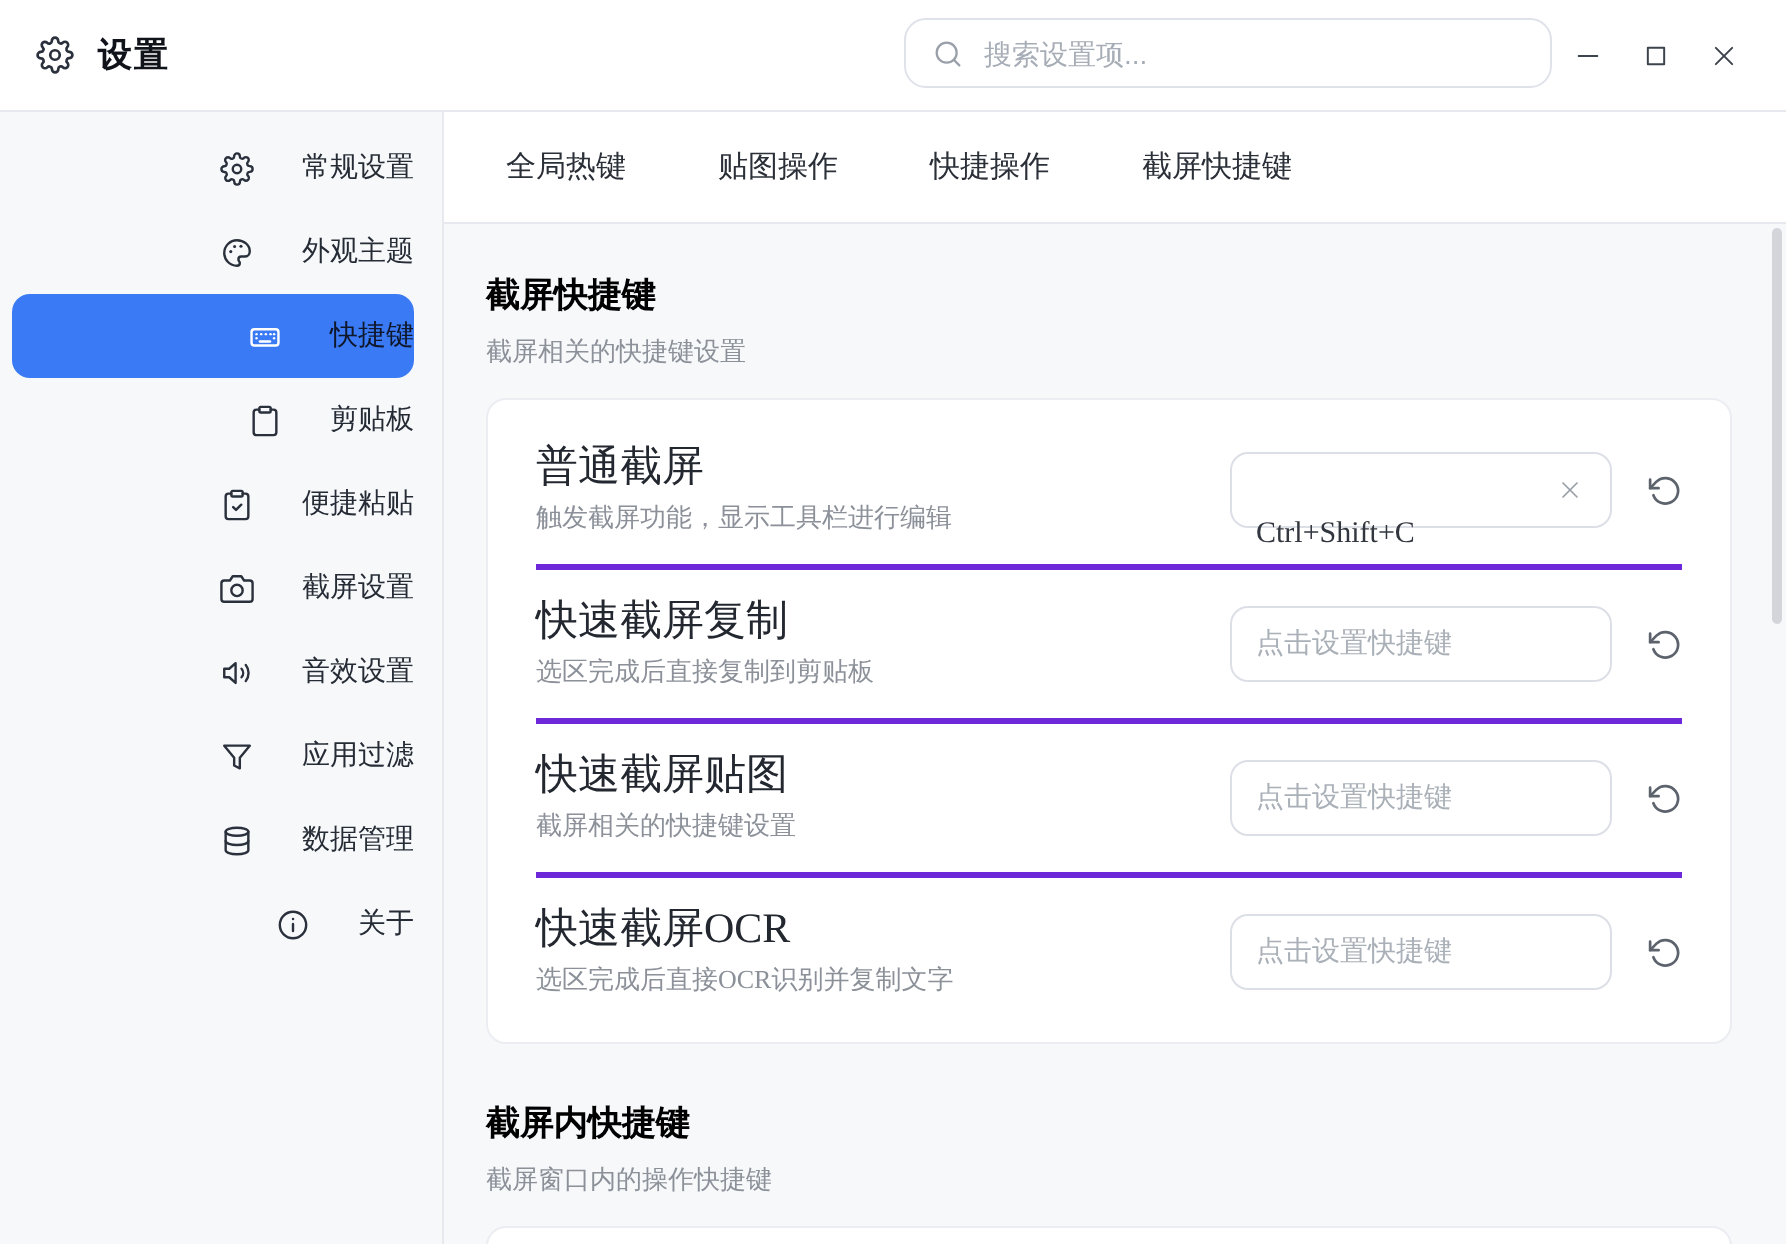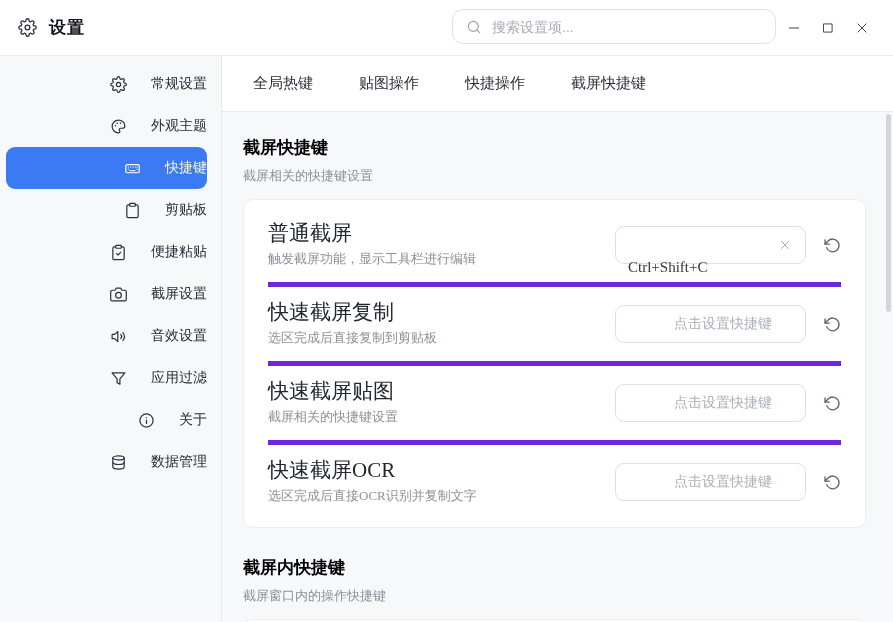--- a/index.html
+++ b/index.html
@@ -29,47 +29,47 @@
 
   
   .bodyrow { flex:1; display:flex; min-height:0; }
 
   .sidebar { flex:0 0 222px; background:#f7f8fa; border-right:1px solid #e7e9ef;
     padding:7px 14px 0 6px; }
   .side-item { height:42px; border-radius:9px; display:flex; align-items:center;
     padding-left:17px; gap:24px; font-size:14px; color:#262c36; cursor:pointer;justify-content:flex-end; }
   .side-item .icw { width:17px; height:17px; color:#2a313c; }
   .side-item .icw svg { width:17px; height:17px; }
-  .side-item.active { background:#3a7af5; color:#fef9c3; }
+  .side-item.active { background:#3a7af5; color:#0f172a; }
   .side-item.active .icw { color:#fff; }
 
   .main { flex:1; display:flex; flex-direction:column; min-width:0;font-family:Liberation Serif, serif; }
   .tabbar { flex:0 0 56px; background:#fff; border-bottom:1px solid #e7e9ef;
     display:flex; align-items:center; padding-left:20px; gap:24px; }
   .tab { font-size:15px; color:#2a2f38; padding:9px 11px; border-radius:10px; cursor:pointer; }
   .tab.active { background:#3a7af5; color:#fff; }
 
   .content { flex:1; background:#f7f8fa; padding:0 27px 0 21px; position:relative; overflow:hidden; }
   .sec-title { font-size:17px; font-weight:700; color:#000000; }
   .sec-title.first { margin-top:24px; }
   .sec-title.second { margin-top:28px; }
   .sec-sub { margin-top:8px; font-size:13px; color:#8b9099; }
   .card { margin-top:14px; background:#fff; border:1px solid #ecedf2; border-radius:10px;
     padding:8px 24px; }
   .card.peek { height:80px; }
   .hrow { display:flex; align-items:center; justify-content:space-between; padding:15px 0;
-    border-top:5px solid #6d28d9; }
+    border-top:3px solid #6d28d9; }
   .hrow:first-child { border-top:none; }
   .row-title { font-size:21px; color:#23272f; font-weight:500; line-height:21px; }
   .row-desc { font-size:13px; color:#8b9099; margin-top:6px; line-height:17px; }
   .row-right { display:flex; align-items:center; gap:17px; }
   .hotkey { width:191px; height:38px; border:1px solid #dcdfe6; border-radius:9px; background:#fff;
     display:flex; align-items:center; padding:0 12px; cursor:pointer; }
   .hotkey .val { flex:1; font-size:15px; color:#32363e;margin-top:45px; }
-  .hotkey .ph { flex:1; font-size:14px; color:#aab0b8;margin-left:46px; }
+  .hotkey .ph { flex:1; font-size:14px; color:#aab0b8; }
   .clear-btn { background:none; border:none; color:#9aa0a8; cursor:pointer; width:16px; height:16px;
     display:flex; align-items:center; justify-content:center; padding:0; }
   .clear-btn svg { width:12px; height:12px; }
   .reset-btn { background:none; border:none; color:#5c636d; cursor:pointer; width:18px; height:18px;
     display:flex; align-items:center; justify-content:center; padding:0; }
   .reset-btn svg { width:17px; height:17px; stroke-width:1.9; }
 
   .vscroll { position:absolute; top:2px; right:2px; width:5px; height:198px;
     border-radius:3px; background:#d3d5da; }
 </style>
@@ -204,36 +204,36 @@
         <span class="icw">
             <svg class="ic" viewBox="0 0 24 24">
               <polygon points="21 4 3 4 10 12.5 10 18 14 20 14 12.5 21 4"></polygon>
             </svg>
           </span>
         <span>应用过滤</span>
       </div>
       <div class="side-item">
         <span class="icw">
             <svg class="ic" viewBox="0 0 24 24">
+              <ellipse cx="12" cy="5.5" rx="8" ry="2.8"></ellipse>
+              <path d="M20 12c0 1.55-3.58 2.8-8 2.8S4 13.55 4 12"></path>
+              <path d="M4 5.5v13c0 1.55 3.58 2.8 8 2.8s8-1.25 8-2.8v-13"></path>
+            </svg>
+          </span>
+        <span>数据管理</span>
+      </div>
+      <div class="side-item">
+        <span class="icw">
+            <svg class="ic" viewBox="0 0 24 24">
               <circle cx="12" cy="12" r="9.3"></circle>
               <line x1="12" y1="11.3" x2="12" y2="16.2"></line>
               <line x1="12" y1="7.8" x2="12.02" y2="7.8"></line>
             </svg>
           </span>
         <span>关于</span>
-      </div>
-      <div class="side-item">
-        <span class="icw">
-            <svg class="ic" viewBox="0 0 24 24">
-              <ellipse cx="12" cy="5.5" rx="8" ry="2.8"></ellipse>
-              <path d="M20 12c0 1.55-3.58 2.8-8 2.8S4 13.55 4 12"></path>
-              <path d="M4 5.5v13c0 1.55 3.58 2.8 8 2.8s8-1.25 8-2.8v-13"></path>
-            </svg>
-          </span>
-        <span>数据管理</span>
       </div>
     </nav>
 
     <div class="main">
 
       <div class="tabbar">
         <div class="tab">全局热键</div>
         <div class="tab">贴图操作</div>
         <div class="tab">快捷操作</div>
         <div class="tab">截屏快捷键</div>

